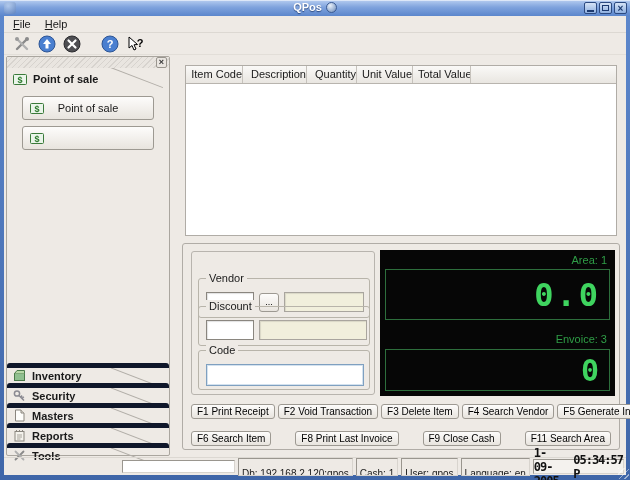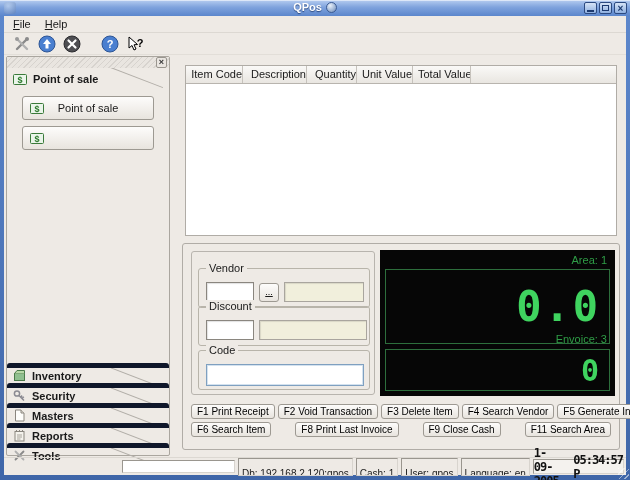--- a/index.html
+++ b/index.html
@@ -78,21 +78,21 @@
 
   
   .lower { position:absolute; left:178px; top:227px; width:438px; height:207px;
            border:1px solid #b0aca6; border-radius:3px; }
   .formframe { position:absolute; left:8px; top:7px; width:184px; height:144px;
                border:1px solid #b8b4ae; border-radius:3px; }
   .group { position:absolute; left:6px; width:172px; border:1px solid #b8b4aa;
            border-radius:3px; }
   .group-label { position:absolute; top:-7px; left:7px; background:#eeeae5;
                  padding:0 3px; font-size:11px; }
-  .g-vendor { top:16px; height:40px;text-decoration:underline; }
+  .g-vendor { top:26px; height:40px;text-decoration:underline; }
   .g-discount { top:54px; height:40px; }
   .g-code { top:98px; height:40px; }
   .grow { display:flex; align-items:center; gap:5px; padding:13px 0 0 7px; }
   .inp { height:20px; background:#fff; border:1px solid #8a867f;
          box-shadow:inset 1px 1px 1px rgba(0,0,0,.12); padding:0 3px; font-size:11px; }
   .inp-sm { width:48px; }
   .btn-browse { width:20px; height:19px; font-size:9px; line-height:9px;
                 background:linear-gradient(180deg,#fdfcfb,#e8e4de);
                 border:1px solid #9d9992; border-radius:3px; cursor:pointer; }
   .readonly { height:20px; background:#f1efdc; border:1px solid #a9a59e;
@@ -105,26 +105,26 @@
   
   .lcdpanel { position:absolute; left:197px; top:6px; width:235px; height:146px;
               background:#060606; }
   .lcd-label { position:absolute; right:8px; color:#2f9e47; font-size:11px; }
   .lbl-area { top:4px; }
   .lbl-invoice { top:83px; }
   .lcd-box { position:absolute; left:5px; right:5px; border:1px solid #2d6e3c;
              display:flex; align-items:center; justify-content:flex-end;
              padding-right:8px; color:#3fd45f;
              font-family:"DejaVu Sans Mono",monospace; font-weight:bold; }
-  .box-area { top:19px; height:75px; font-size:42px; letter-spacing:3px; }
+  .box-area { top:19px; height:51px; font-size:32px; letter-spacing:3px; }
   .box-invoice { top:99px; height:42px; font-size:30px; letter-spacing:2px; }
 
   
   .fnrows { position:absolute; left:8px; right:8px; top:160px; }
-  .fnrow { display:flex; justify-content:space-between; gap:3px; margin-bottom:3px; }
+  .fnrow { display:flex; justify-content:space-between; gap:3px; margin-bottom:12px; }
   .fn-btn { font-size:10px; white-space:nowrap; padding:1px 5px; height:15px;
             background:linear-gradient(180deg,#fdfcfb,#e8e4de);
             border:1px solid #9d9992; border-radius:3px; cursor:pointer;
             font-family:"Liberation Sans",sans-serif; }
 
   
   .statusbar { position:absolute; left:0; top:441px; width:622px; height:18px;
                display:flex; align-items:center; border-top:1px solid #dcd8d2;
                padding:0 2px 0 118px; gap:3px; }
   .sb-field { width:113px; height:13px; background:#fff; border:1px solid;

